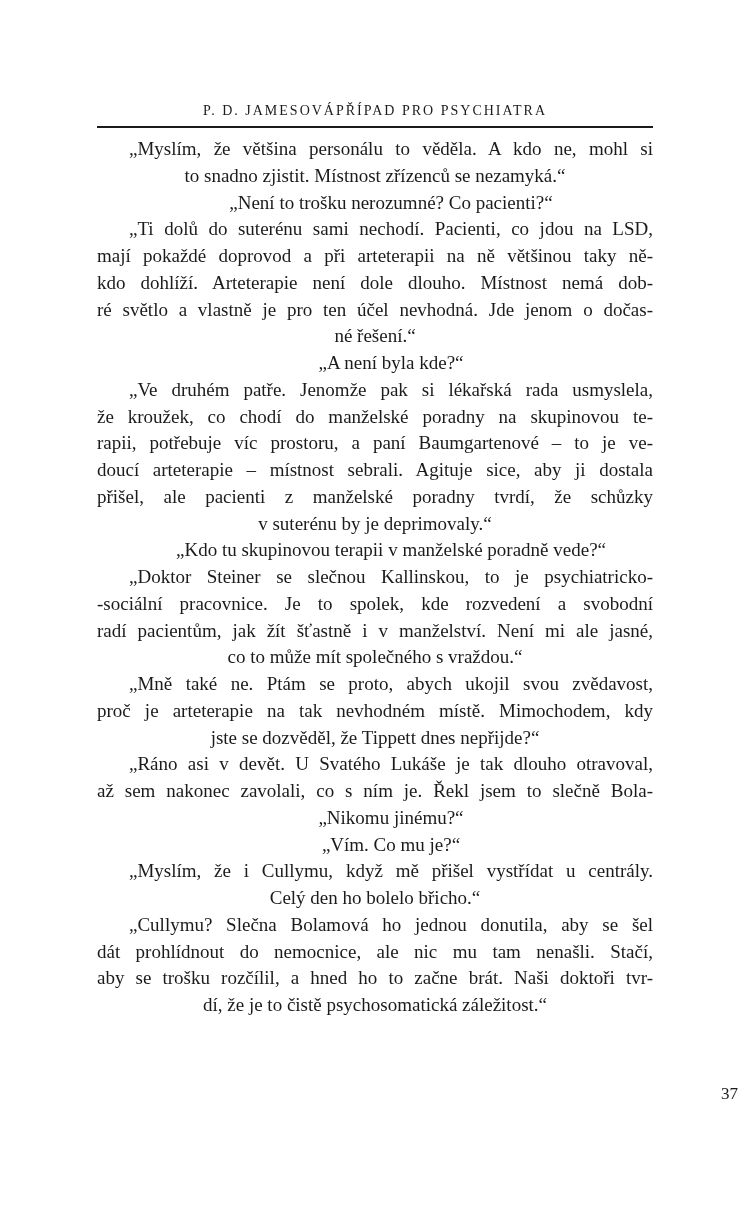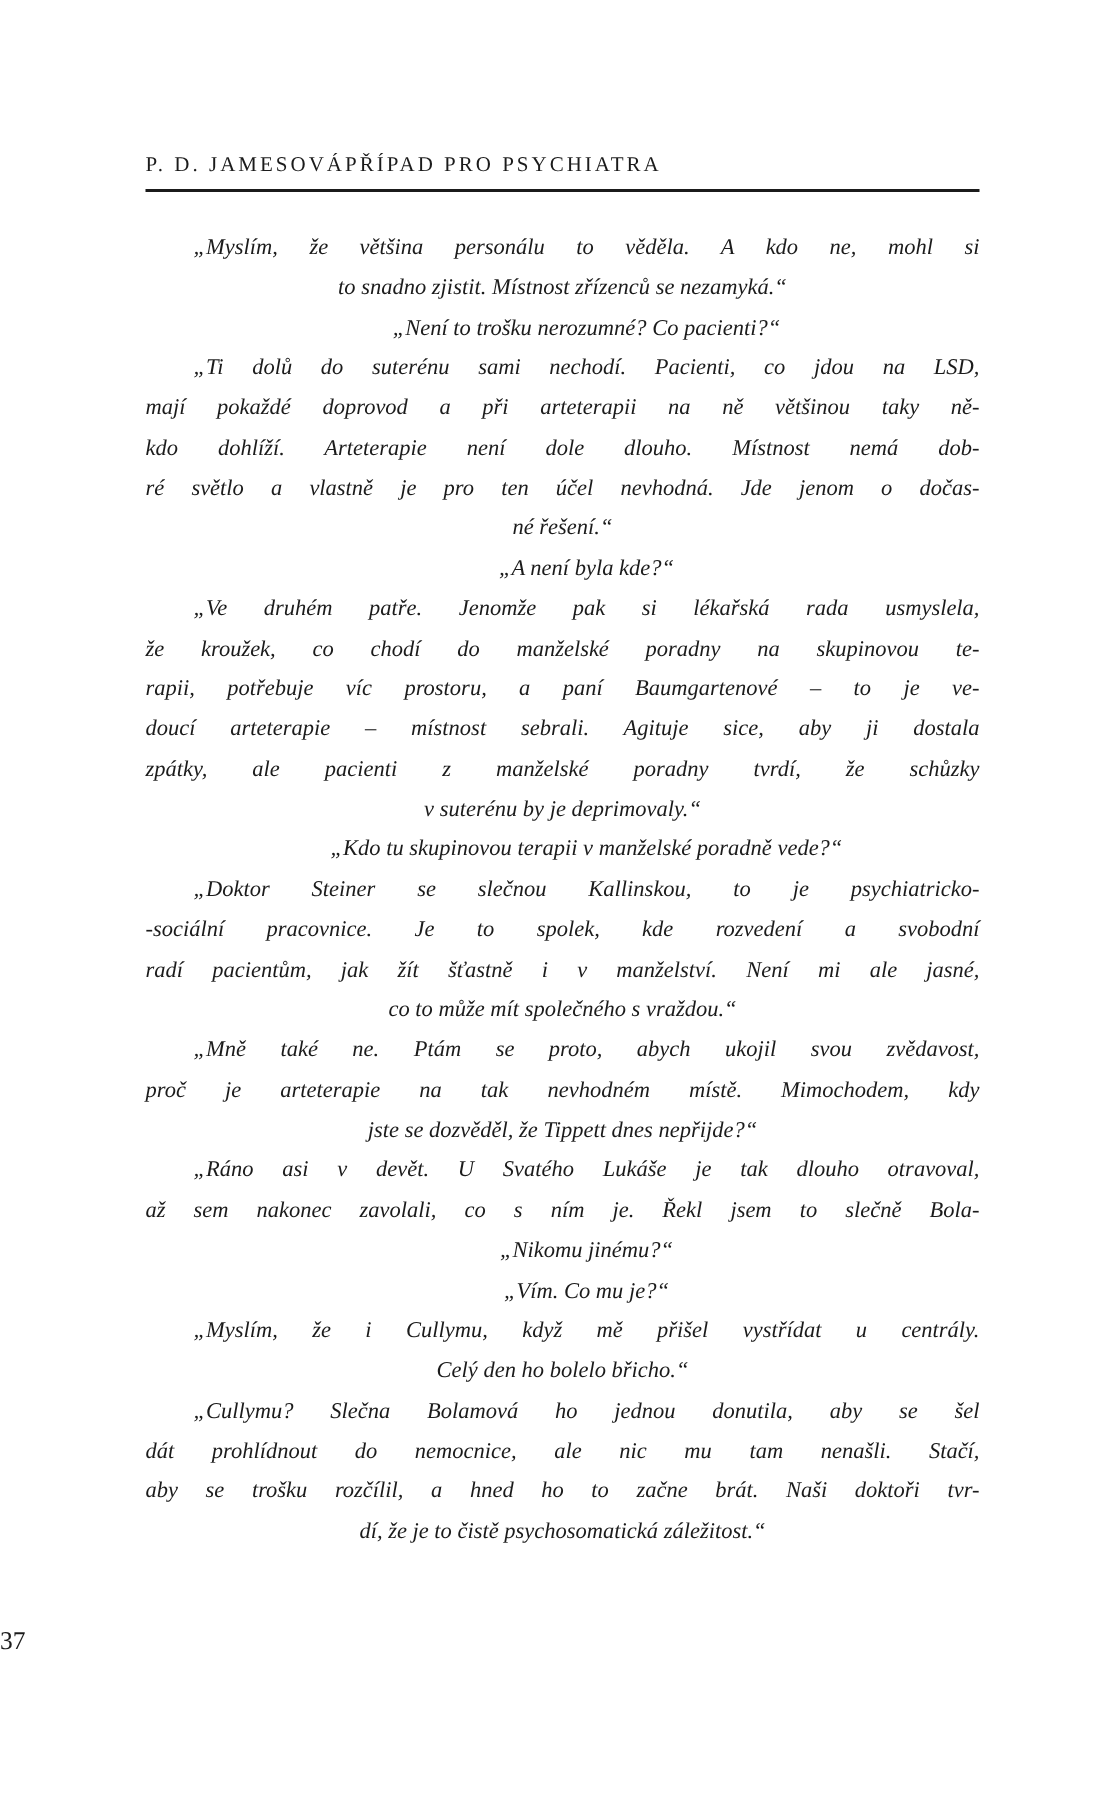--- a/index.html
+++ b/index.html
@@ -17,51 +17,50 @@
     overflow: hidden;
   }
   .content {
     position: absolute;
     left: 97px;
     top: 103px;
     width: 556px;
   }
   .header-row {
     display: flex;
-    justify-content: flex-start;
+    justify-content: center;
     align-items: baseline;
     font-size: 14px;
     letter-spacing: 2px;
     white-space: nowrap;
   }
   .header-rule {
     margin-top: 7px;
     border: none;
     border-top: 2px solid #1b1b1b;
     height: 0;
   }
   .body-text {
-    margin-top: 24px;
-    font-size: 15px;
+    margin-top: 8px;
+    font-size: 19px;
     line-height: 26.75px;
-    font-style: italic;
   }
   .paragraph { margin: 0; }
   .line { text-align: center; }
   .line.just {
     text-align: justify;
     text-align-last: justify;
   }
   .line.first { text-indent: 32px; }
   .page-number {
     position: absolute;
     left: 0;
     top: 1084px;
     width: 738px;
-    text-align: left;
+    text-align: right;
     font-size: 17px;
   }
 </style>
 </head>
 <body>
 
 <div class="page">
   <div class="content">
     <div class="header-row">
       <span>P. D. JAMESOVÁ</span>
@@ -84,21 +83,21 @@
           <div class="line">né řešení.“</div>
         </div>
         <div class="paragraph">
           <div class="line first">„A není byla kde?“</div>
         </div>
         <div class="paragraph">
           <div class="line first just">„Ve druhém patře. Jenomže pak si lékařská rada usmyslela,</div>
           <div class="line just">že kroužek, co chodí do manželské poradny na skupinovou te-</div>
           <div class="line just">rapii, potřebuje víc prostoru, a paní Baumgartenové – to je ve-</div>
           <div class="line just">doucí arteterapie – místnost sebrali. Agituje sice, aby ji dostala</div>
-          <div class="line just">zpátky, ale pacienti z manželské poradny tvrdí, že schůzky</div>
+          <div class="line just">přišel, ale pacienti z manželské poradny tvrdí, že schůzky</div>
           <div class="line">v suterénu by je deprimovaly.“</div>
         </div>
         <div class="paragraph">
           <div class="line first">„Kdo tu skupinovou terapii v manželské poradně vede?“</div>
         </div>
         <div class="paragraph">
           <div class="line first just">„Doktor Steiner se slečnou Kallinskou, to je psychiatricko-</div>
           <div class="line just">-sociální pracovnice. Je to spolek, kde rozvedení a svobodní</div>
           <div class="line just">radí pacientům, jak žít šťastně i v manželství. Není mi ale jasné,</div>
           <div class="line">co to může mít společného s vraždou.“</div>

